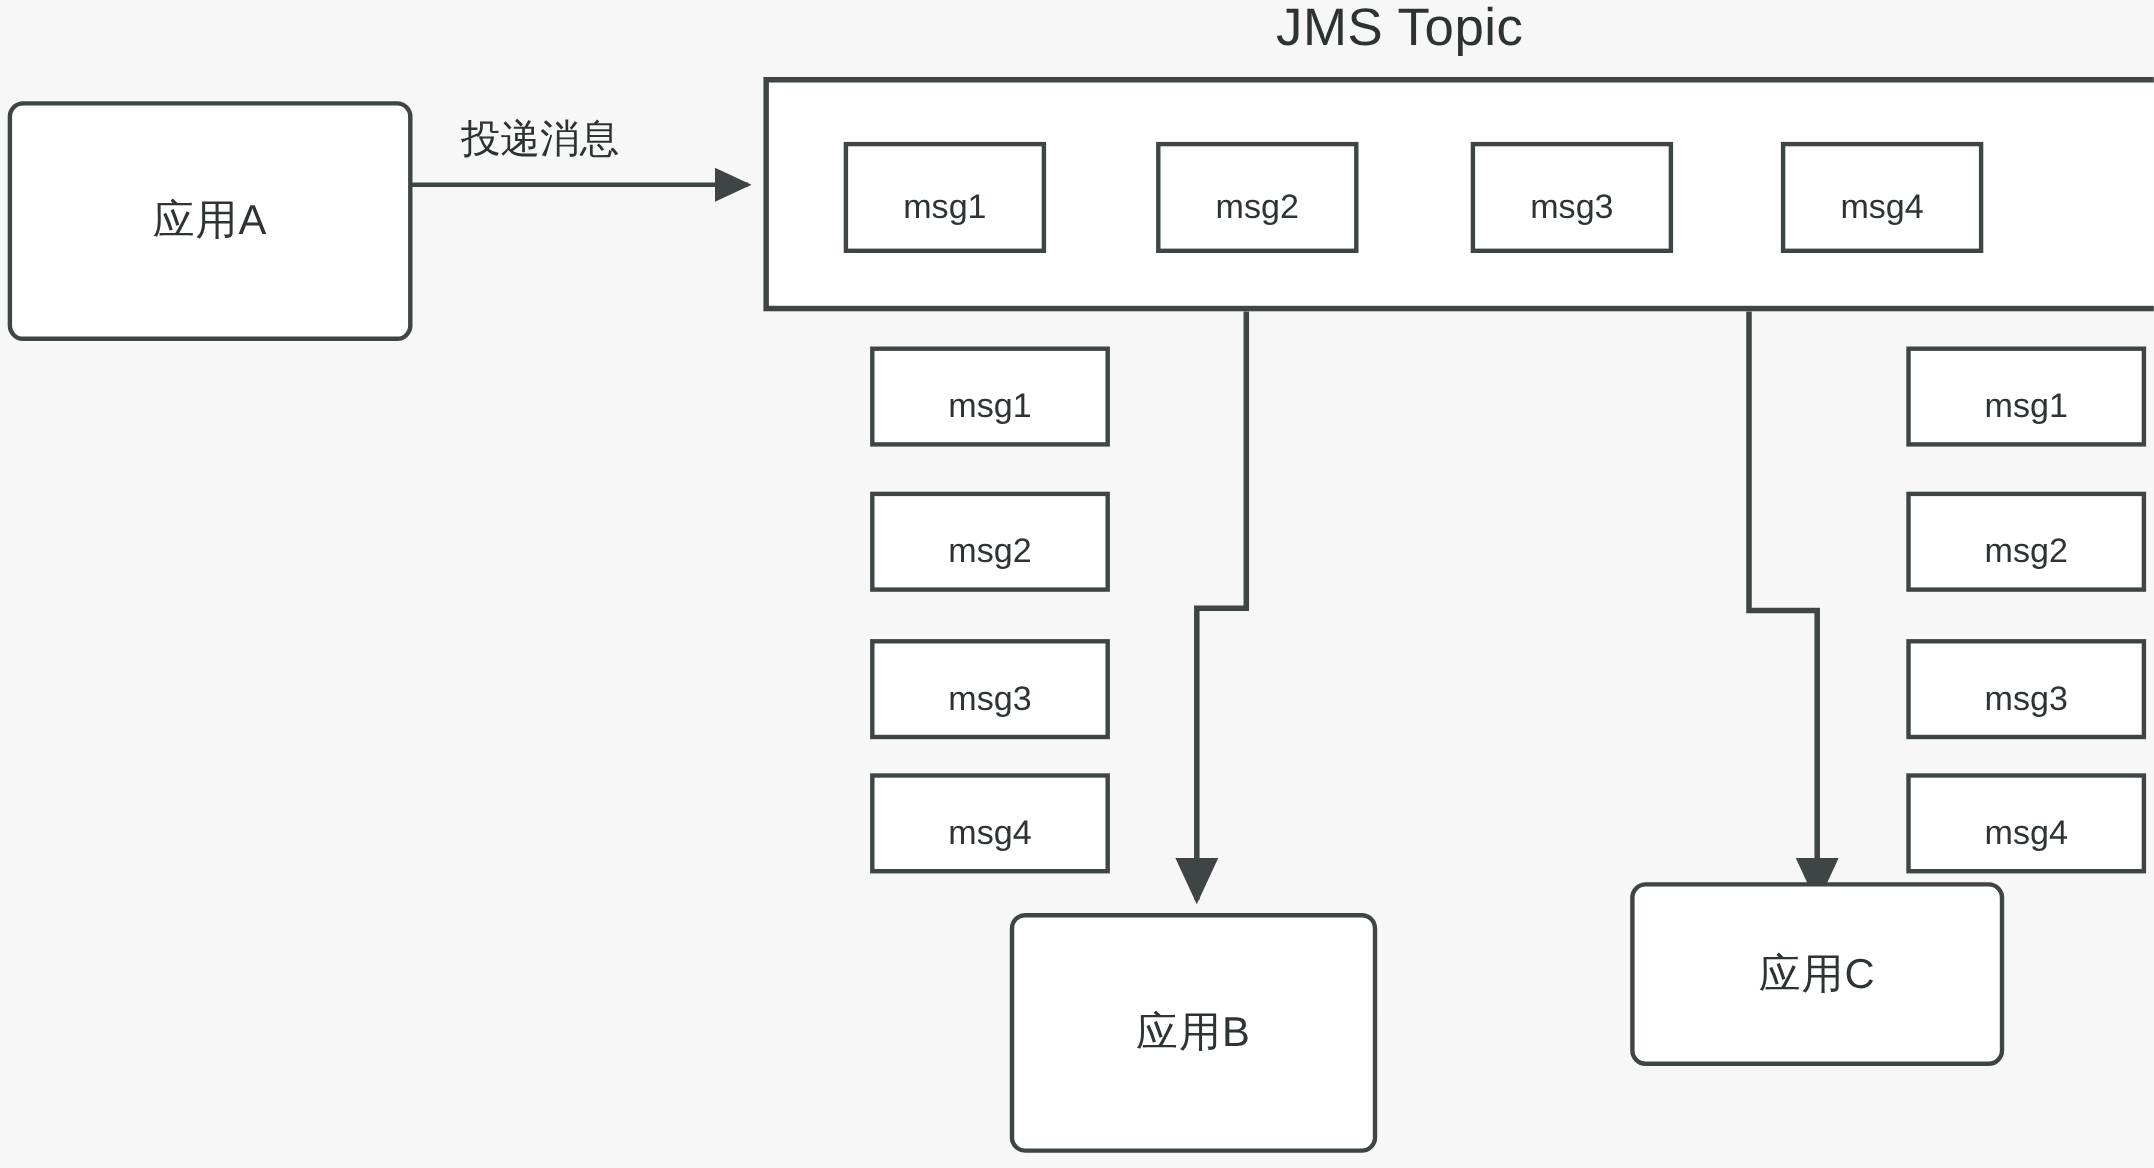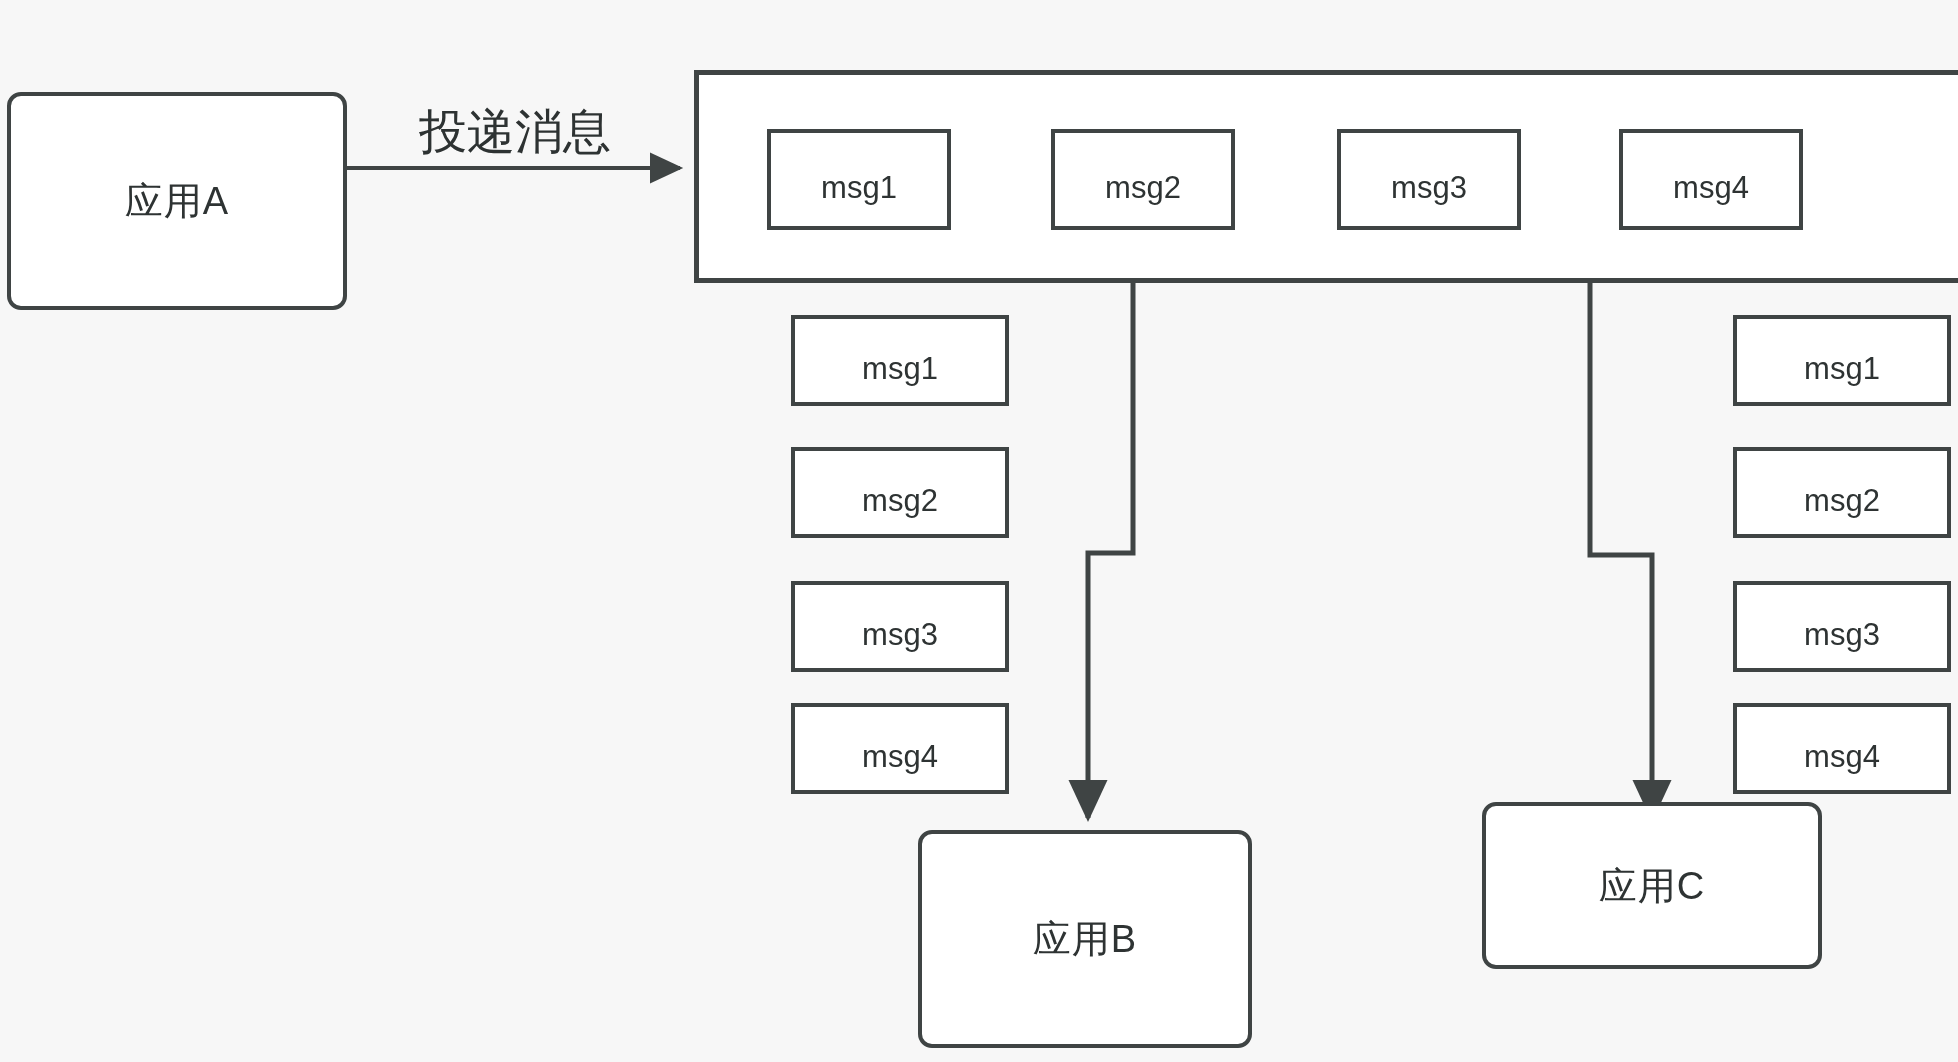--- a/index.html
+++ b/index.html
@@ -72,21 +72,21 @@
   }
   .msg-label {
     font-size: 31px;
     color: #2e3333;
     line-height: 1;
     margin-top: 16px;
   }
 
   .edge-label {
     position: absolute;
-    font-size: 48px;
+    font-size: 36px;
     color: #2d3232;
     white-space: nowrap;
     line-height: 1;
   }
 </style>
 </head>
 <body>
 
 <div id="canvas">
 
@@ -97,26 +97,27 @@
       </marker>
     </defs>
 
     <path d="M347,168 L680,168" fill="none" stroke="#3f4444" stroke-width="4" marker-end="url(#arrowhead)"></path>
 
     <path d="M1133,283 L1133,553 L1088,553 L1088,818" fill="none" stroke="#3f4444" stroke-width="5" stroke-linejoin="miter" marker-end="url(#arrowhead)"></path>
 
     <path d="M1590,283 L1590,555 L1652,555 L1652,818" fill="none" stroke="#3f4444" stroke-width="5" stroke-linejoin="miter" marker-end="url(#arrowhead)"></path>
   </svg>
 
-  <div class="app-box" style="left:7px; top:92px; width:340px; height:218px;">
+  <div class="app-box" style="left:7px; top:92px; width:368px; height:218px;">
     <span class="app-label">应用A</span>
   </div>
 
   <span class="edge-label" style="left:419px; top:108px;">投递消息</span>
 
+  <div class="topic-title" style="left:1160px; top:2px;">JMS Topic</div>
 
   <div class="topic-box" style="left:694px; top:70px; width:1272px; height:213px;">
 
     <div class="msg" style="left:68px; top:54px; width:184px; height:101px;">
       <span class="msg-label">msg1</span>
     </div>
 
     <div class="msg" style="left:352px; top:54px; width:184px; height:101px;">
       <span class="msg-label">msg2</span>
     </div>

